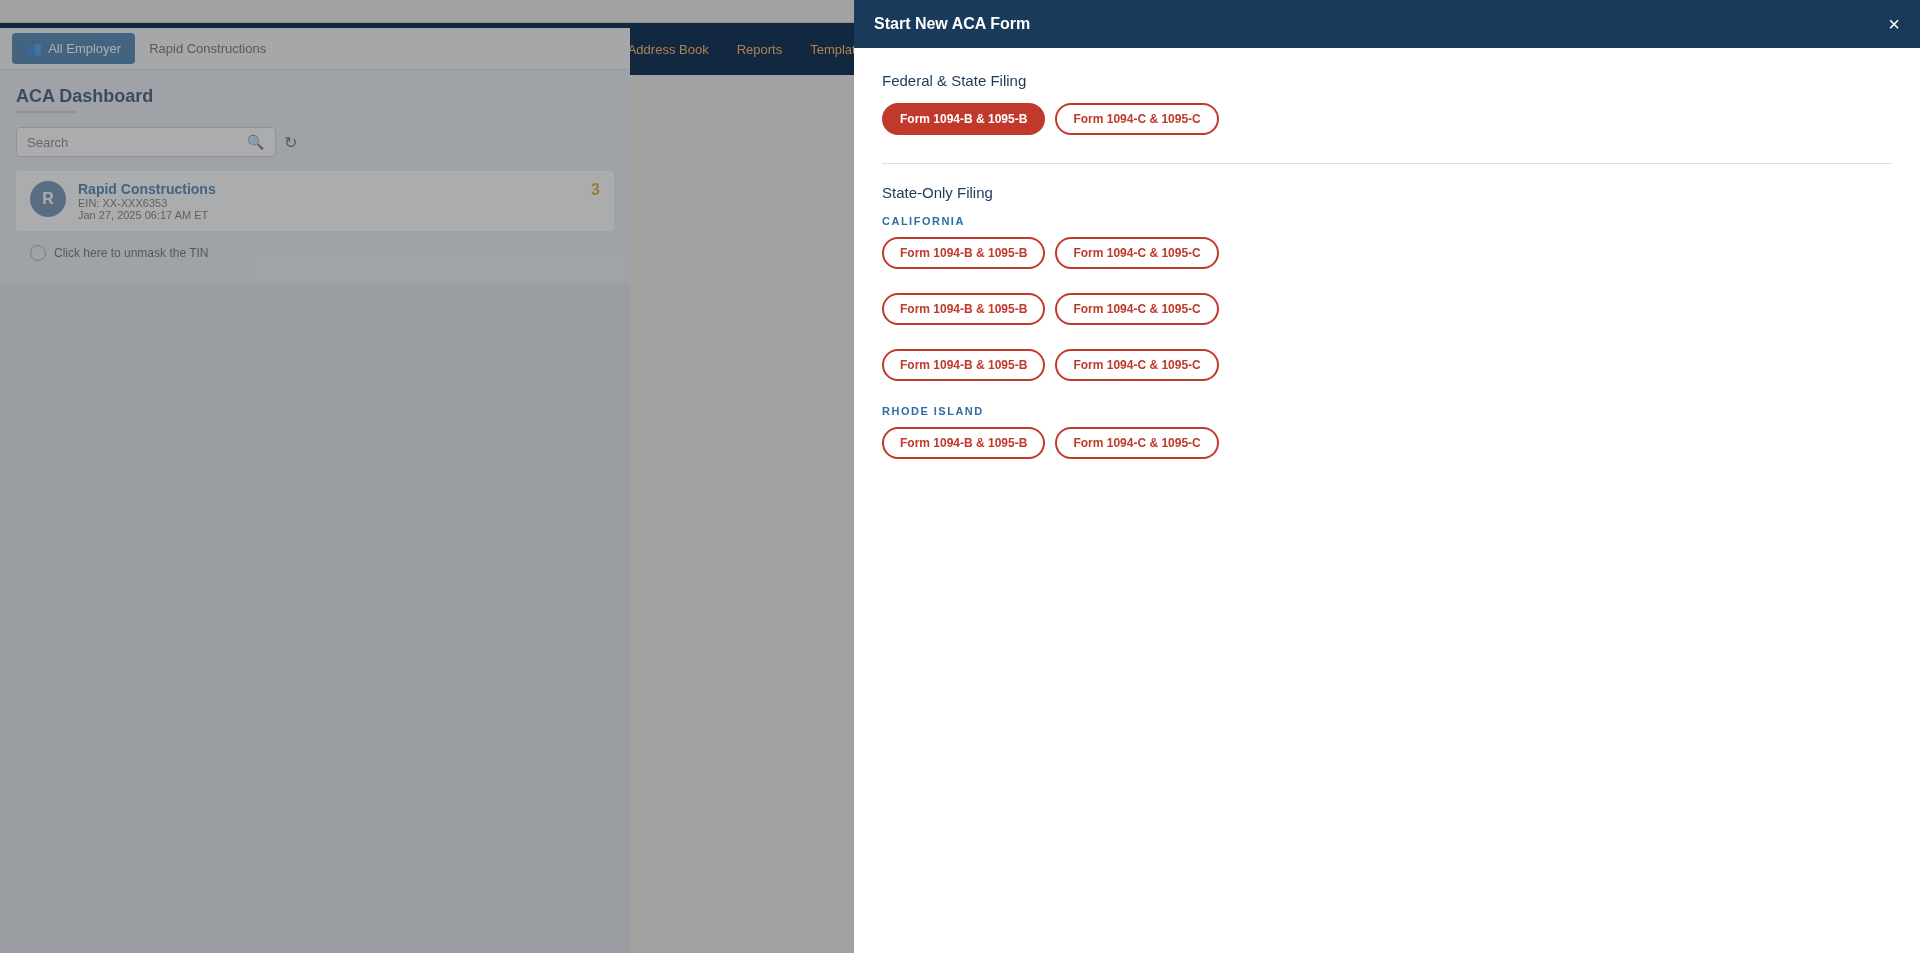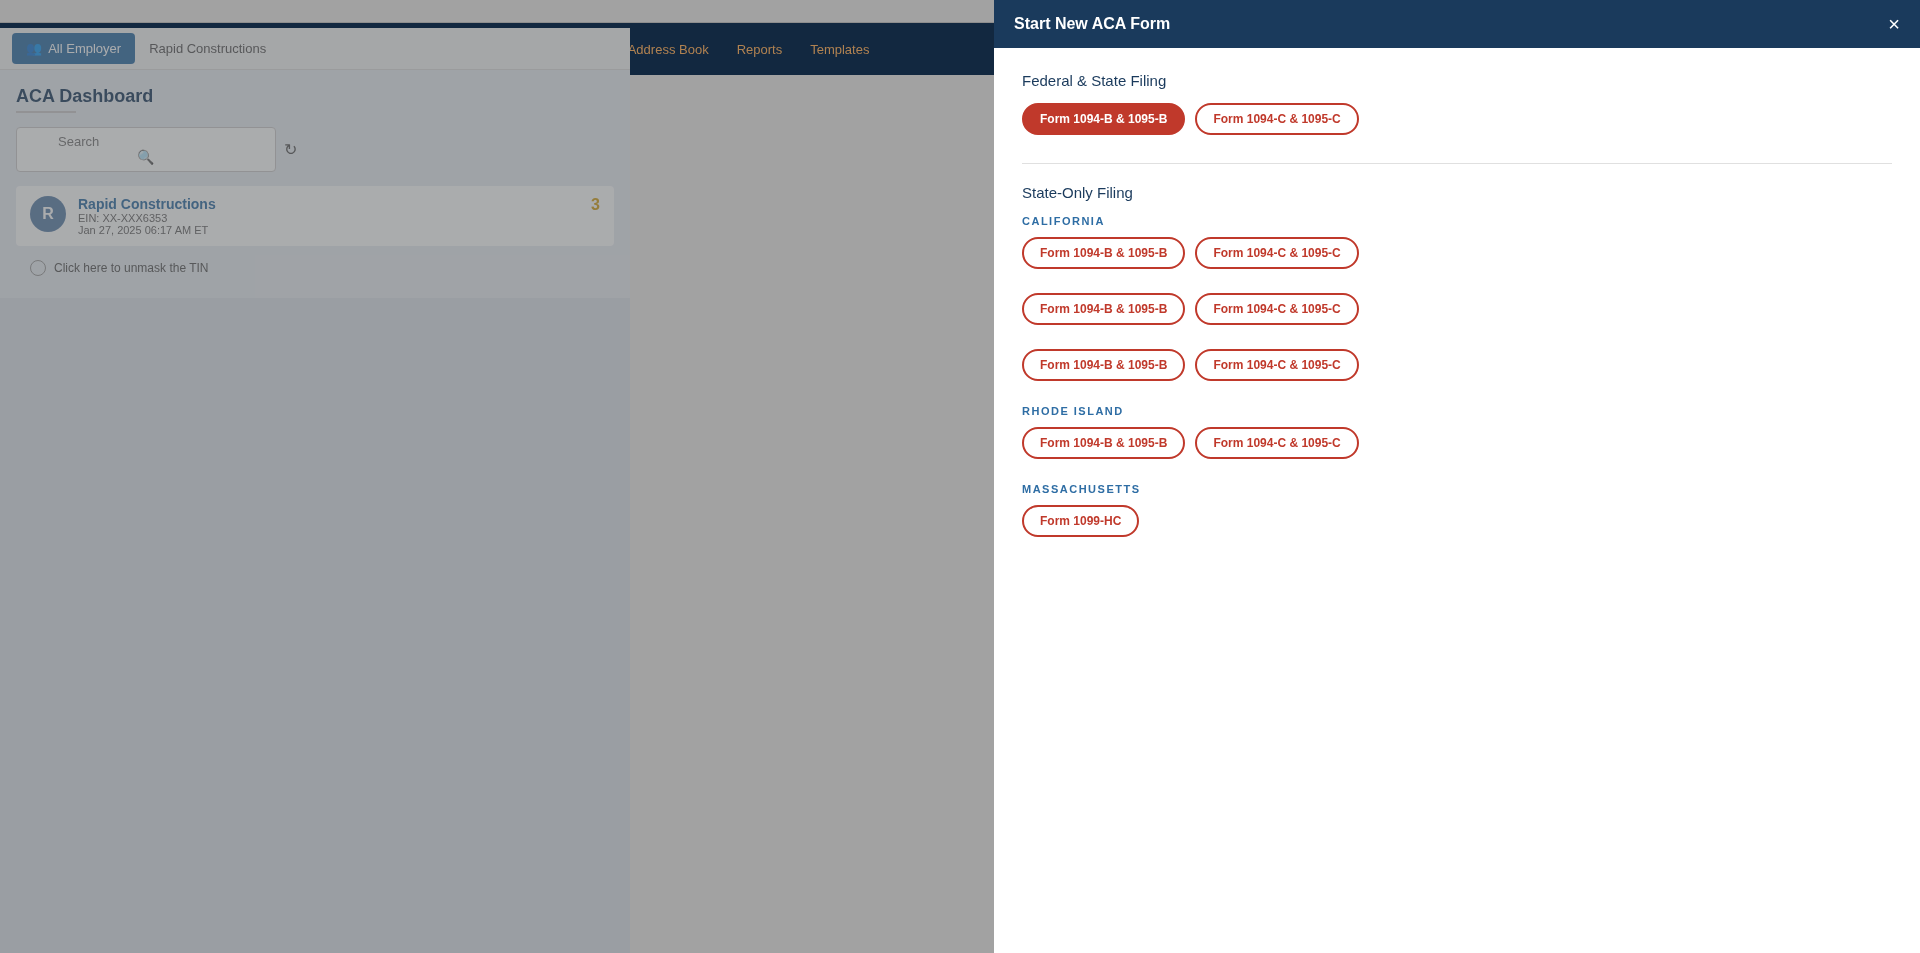--- a/index.html
+++ b/index.html
@@ -133,21 +133,20 @@
       margin-bottom: 14px;
     }
     .search-box {
       display: flex;
       align-items: center;
       background: #fff;
       border: 1px solid #ccc;
       border-radius: 4px;
       padding: 6px 10px;
       width: 260px;
-      flex-direction: column;
     }
     .search-box input {
       border: none;
       outline: none;
       font-size: 13px;
       flex: 1;
       color: #999;
     }
     .search-icon { color: #666; font-size: 14px; }
     .refresh-btn {
@@ -238,21 +237,21 @@
       right: 0;
       bottom: 0;
       background: rgba(0,0,0,0.3);
       z-index: 10;
     }
 
     .modal-panel {
       position: absolute;
       top: 0;
       right: 0;
-      width: 926px;
+      width: 1066px;
       bottom: 0;
       background: #fff;
       z-index: 20;
       display: flex;
       flex-direction: column;
     }
 
     .modal-header {
       background: #1a3a5c;
       color: #fff;
@@ -470,20 +469,14 @@
     </div>
 
     <div class="state-section">
       <div class="state-name">RHODE ISLAND</div>
       <div class="state-buttons-row">
         <button class="form-btn-outline">Form 1094-B &amp; 1095-B</button>
         <button class="form-btn-outline">Form 1094-C &amp; 1095-C</button>
       </div>
     </div>
 
-    <div class="state-section">
-      <div class="state-name">MASSACHUSETTS</div>
-      <div class="state-buttons-row">
-        <button class="form-btn-outline">Form 1099-HC</button>
-      </div>
-    </div>
   </div>
 </div>
 
 </body></html>

